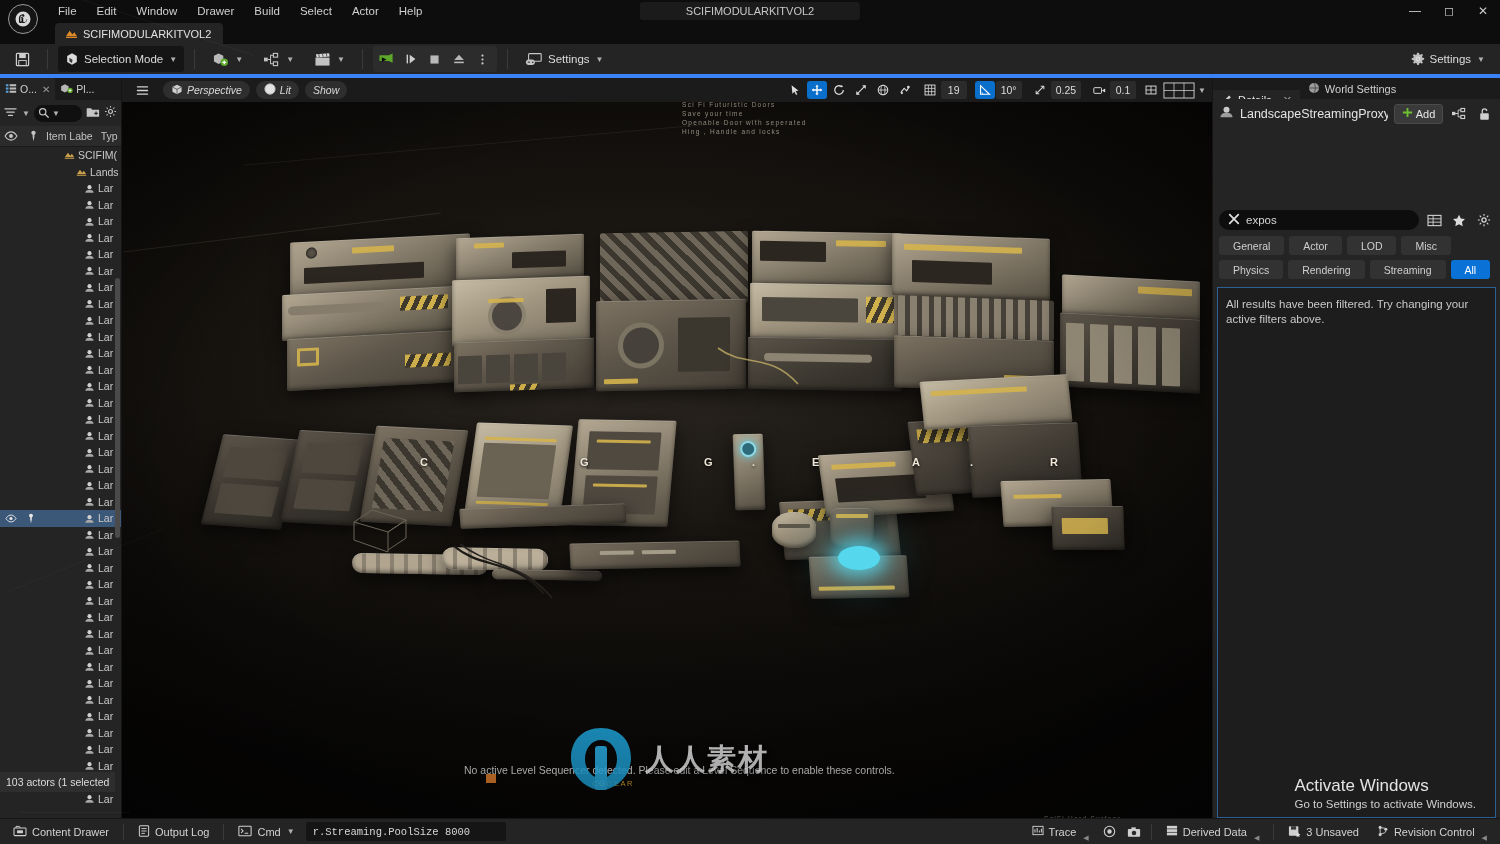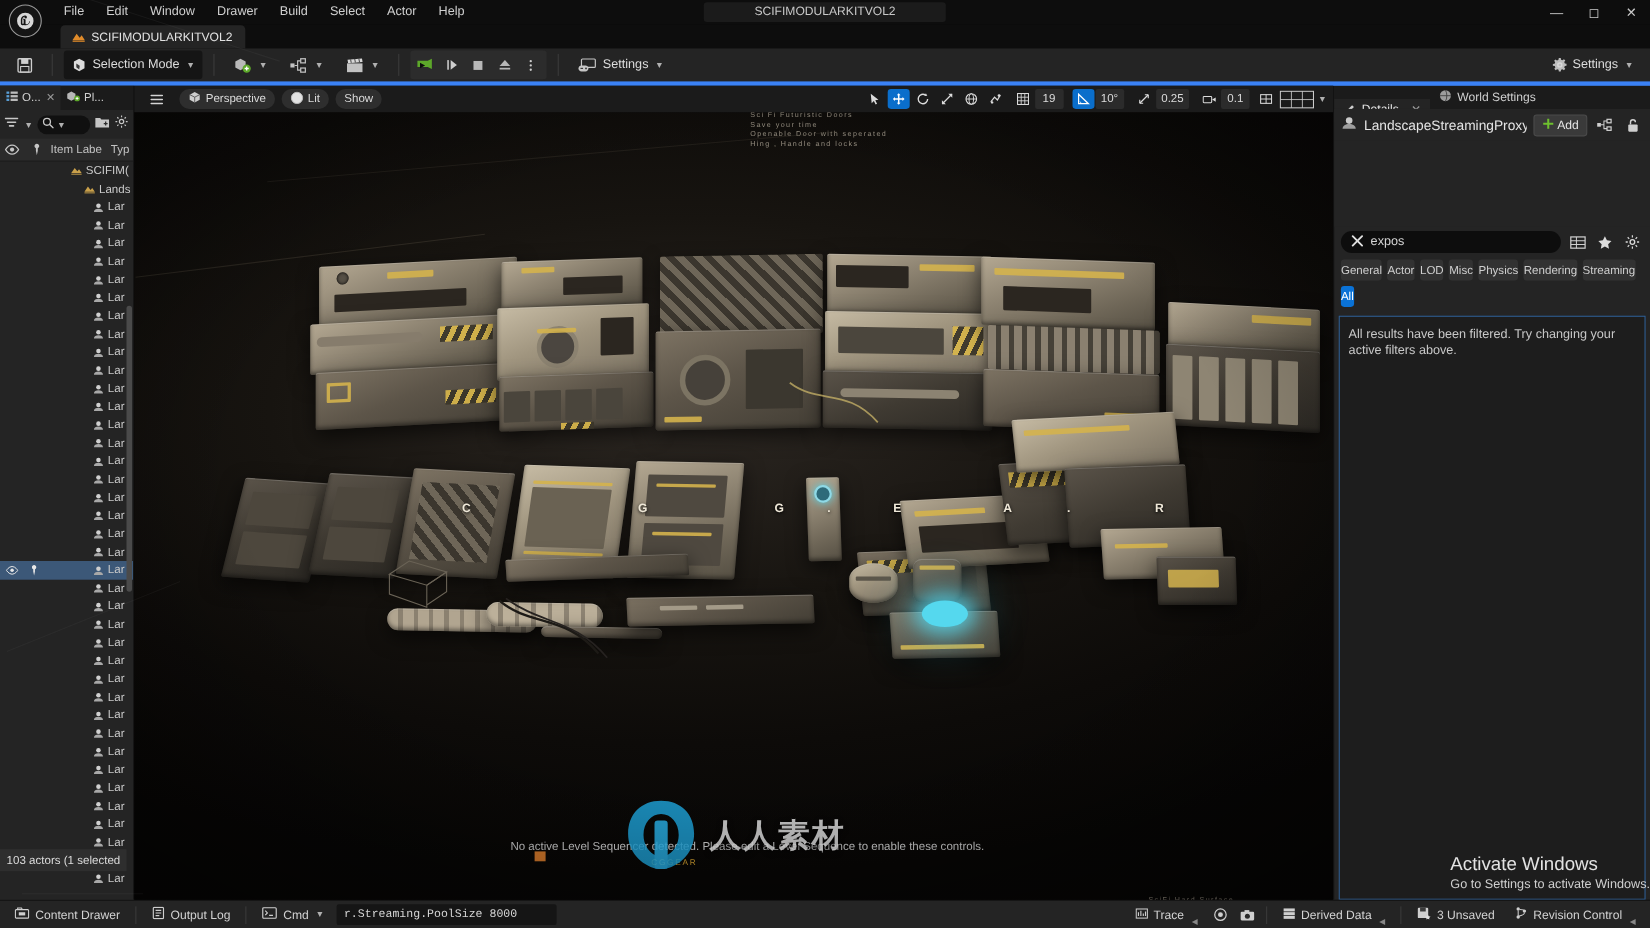--- a/index.html
+++ b/index.html
@@ -104,21 +104,21 @@
 
   
   .viewport { flex: 1 1 auto; position: relative; background: #090909; overflow: hidden; min-width: 0; }
   .vp-toolbar {
     position: absolute; left: 0; right: 0; top: 0; height: 24px;
     display: flex; align-items: center; padding: 0 6px; gap: 6px;
     background: #1b1b1b; z-index: 10;
   }
   .vp-btn {
     height: 18px; border-radius: 9px; background: #2e2e2e; color: #dadada;
-    font-size: 10.5px; display: flex; align-items: center; gap: 4px; padding: 0 8px;
+    font-size: 10.5px; display: flex; align-items: center; gap: 4px; padding: 0 8px; font-style: italic;
   }
   .vp-plain { background: transparent; }
   .vp-right { margin-left: auto; display: flex; align-items: center; gap: 2px; }
   .vp-ico {
     width: 20px; height: 18px; display: flex; align-items: center; justify-content: center;
     border-radius: 3px; background: transparent;
   }
   .vp-ico.on { background: #0a6ecb; }
   .vp-num {
     height: 18px; min-width: 26px; padding: 0 5px; background: #2b2b2b; border-radius: 2px;
@@ -187,30 +187,30 @@
   .comp-row.sel { background: #3f6694; }
   .comp-row .cpp { margin-left: auto; font-size: 10.5px; color: #cfcfcf; text-decoration: underline; }
   .comp-spacer { height: 78px; background: #242424; }
   .dt-search-row { display: flex; align-items: center; gap: 5px; padding: 4px 6px; }
   .dt-search {
     flex: 1 1 auto; height: 20px; background: #0d0d0d; border-radius: 10px;
     display: flex; align-items: center; gap: 6px; padding: 0 9px; font-size: 11.5px; color: #d6d6d6;
   }
   .chips { display: flex; flex-wrap: wrap; gap: 5px; padding: 2px 6px 6px 6px; }
   .chip {
-    background: #323232; border-radius: 3px; height: 19px; padding: 0 0;
+    background: #323232; border-radius: 3px; height: 19px; padding: 0 14px;
     display: flex; align-items: center; font-size: 10.5px; color: #cfcfcf;
   }
   .chip.on { background: #0a72d6; color: #fff; }
   .filter-msg {
     margin: 2px 4px 0 4px; flex: 1 1 auto; border: 1px solid #2f5e93;
     background: #1d1d1d; padding: 9px 8px; font-size: 11.5px; color: #c8c8c8; line-height: 15px;
   }
   .activate {
-    position: absolute; right: 0; bottom: 34px; color: #d0d0d0; pointer-events: none; text-align: left;
+    position: absolute; right: 24px; bottom: 34px; color: #d0d0d0; pointer-events: none; text-align: left;
   }
   .activate .a1 { font-size: 17px; color: #e3e3e3; }
   .activate .a2 { font-size: 11.5px; color: #cfcfcf; margin-top: 2px; }
 
   
   .statusbar {
     height: 26px; background: #242424; display: flex; align-items: center;
     padding: 0 6px; gap: 4px; flex: 0 0 26px; border-top: 1px solid #151515;
   }
   .sb-btn {

